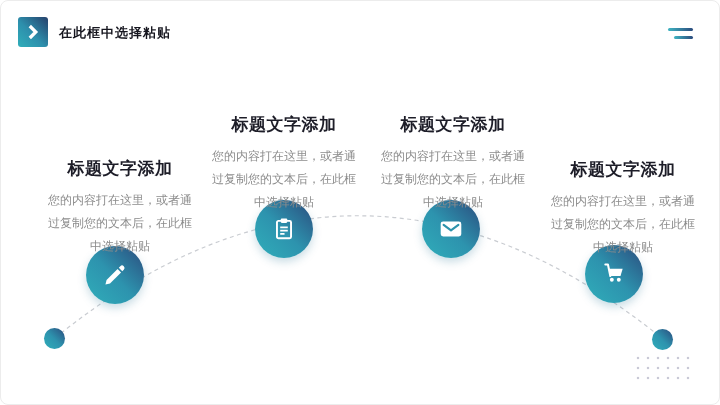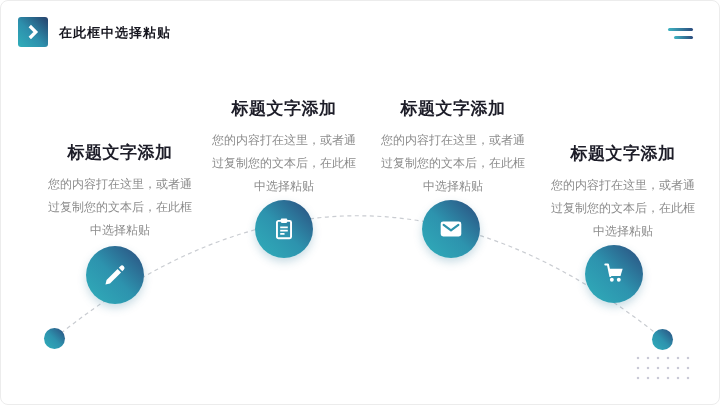--- a/index.html
+++ b/index.html
@@ -19,21 +19,21 @@
     font-size:13px;font-weight:700;letter-spacing:1px;color:#16161F;
   }
   .deco-lines{position:absolute;right:26px;top:27px;width:25px;}
   .deco-lines .bar{display:block;height:3px;border-radius:1.5px;
     background:linear-gradient(90deg,#3FB4C2 0%,#2B4B7D 100%);}
   .deco-lines .bar1{width:25px;margin-bottom:5px;}
   .deco-lines .bar2{width:19px;margin-left:6px;}
   
   .arc{position:absolute;left:0;top:0;z-index:1;}
   
-  .step-text{position:absolute;width:164px;text-align:center;z-index:3;}
+  .step-text{position:absolute;width:164px;text-align:center;z-index:3;margin-top:16px;}
   .step-title{margin:0 0 9px 0;font-size:17px;font-weight:700;letter-spacing:.5px;color:#1D1D28;}
   .step-body{margin:0 auto;width:150px;font-size:12px;line-height:23px;color:#8C8C8C;}
   
   .circle{
     position:absolute;width:58px;height:58px;border-radius:50%;z-index:2;
     background:linear-gradient(45deg,#30AEBA 0%,#2D93AE 48%,#2B4B7D 100%);
     display:flex;align-items:center;justify-content:center;
     box-shadow:0 4px 9px rgba(45,120,150,.25);
   }
   .endpoint{

